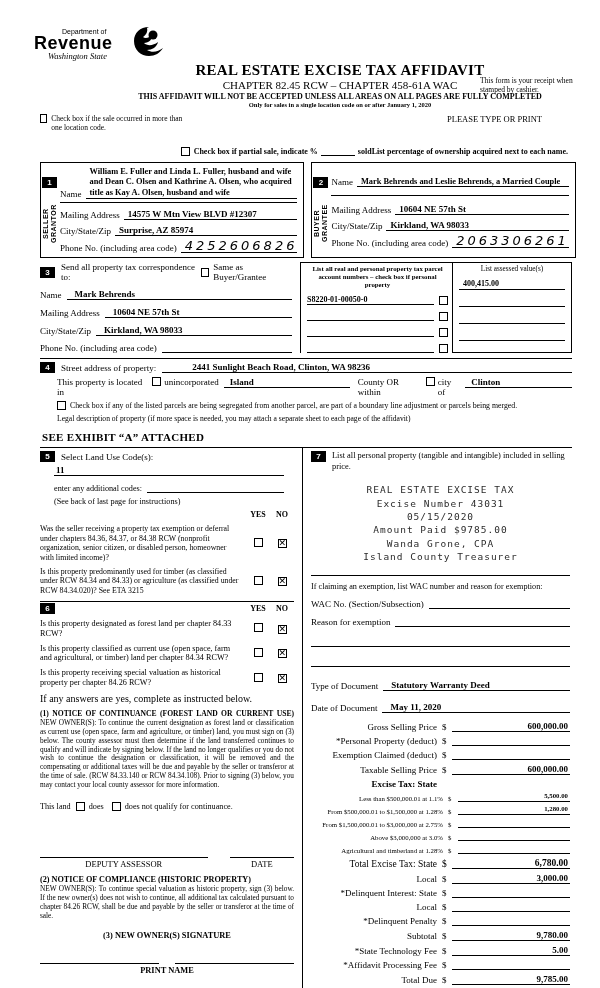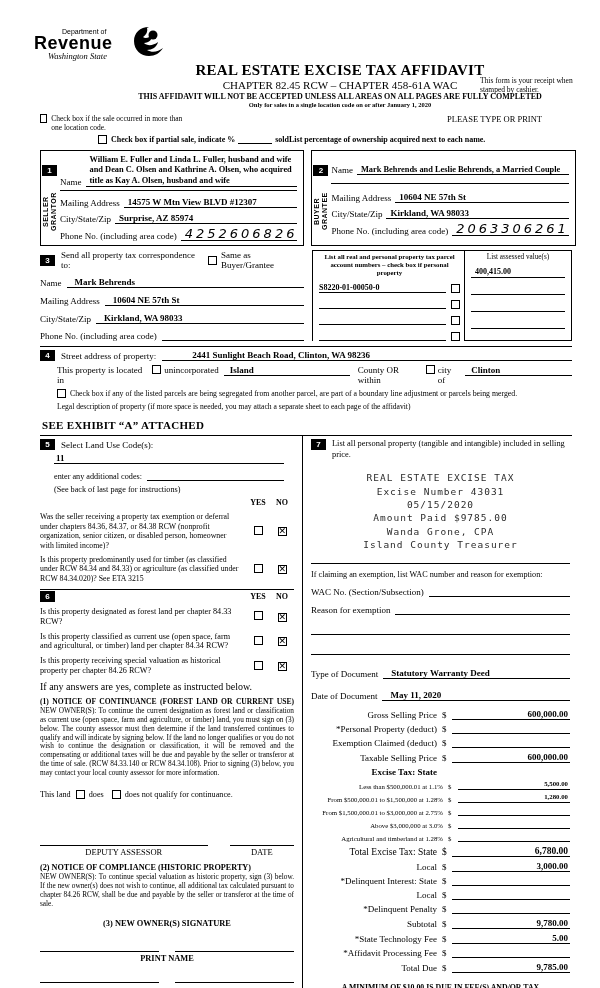--- a/index.html
+++ b/index.html
@@ -39,21 +39,21 @@
   .logo svg { position: absolute; right: 8px; top: -2px; }
   .receipt { position: absolute; right: 22px; top: 76px; width: 98px; font-size: 7.5px; line-height: 1.25; }
   .titleblock { padding-left: 78px; padding-right: 10px; text-align: center; margin-top: 36px; }
   .titleblock .t1 { font-size: 15px; font-weight: bold; letter-spacing: .3px; }
   .titleblock .t2 { font-size: 11px; }
   .titleblock .t3 { font-size: 8px; font-weight: bold; margin-top: 1px; }
   .titleblock .t4 { font-size: 6.5px; font-weight: bold; }
 
   .topchecks { margin-top: 6px; font-size: 7.5px; }
   .topchecks .r1 { display: flex; justify-content: space-between; align-items: flex-start; }
-  .topchecks .r2 { display: flex; justify-content: flex-start; margin-top: 3px; font-weight: bold; font-size: 8px; }
+  .topchecks .r2 { display: flex; justify-content: flex-end; margin-top: 15px; font-weight: bold; font-size: 8px; }
 
   
   .parties { display: flex; gap: 7px; margin-top: 6px; }
   .party { border: 1.5px solid #000; flex: 1; display: flex; min-height: 96px; }
   .party .strip { width: 17px; display: flex; flex-direction: column; align-items: center; padding-top: 14px; }
   .vlabel { writing-mode: vertical-rl; transform: rotate(180deg); font-size: 7px; font-weight: bold;
             font-family: "Liberation Sans", sans-serif; letter-spacing: .5px; white-space: pre-line;
             text-align: center; flex: 1; line-height: 8px; margin-top: 2px; }
   .party .fields { flex: 1; padding: 2px 6px 4px 2px; display: flex; flex-direction: column; }
   .namerow { display: flex; align-items: flex-end; }
@@ -62,21 +62,21 @@
   .party .sep { border-bottom: 1px solid #000; margin-top: 3px; }
 
   
   .sec3row { display: flex; margin-top: 4px; }
   .sec3 { flex: 1; padding-right: 8px; }
   .parcelcol { width: 152px; border-left: 1px solid #000; border-top: 1px solid #000; padding: 2px 4px 0 6px; }
   .parcelcol .hdr { font-size: 6.8px; text-align: center; font-weight: bold; line-height: 1.2; }
   .prow { display: flex; align-items: flex-end; margin-top: 6px; }
   .prow .pv { flex: 1; border-bottom: 1px solid #000; font-weight: bold; font-size: 8px; min-height: 10px; }
   .prow .cb { margin-left: 5px; }
-  .assesscol { width: 108px; border: 1.5px solid #000; padding: 2px 6px 0 6px; }
+  .assesscol { width: 120px; border: 1.5px solid #000; padding: 2px 6px 0 6px; }
   .assesscol .hdr { font-size: 7.2px; text-align: center; }
   .arow { border-bottom: 1px solid #000; font-weight: bold; font-size: 8px; margin-top: 6px; min-height: 11px; text-align: left; padding-left: 4px; }
 
   
   .sec4 { margin-top: 5px; border-top: 1.5px solid #000; padding-top: 3px; }
   .sec4 .l1 { display: flex; align-items: flex-end; }
   .sec4 .l2 { display: flex; align-items: flex-start; margin-top: 4px; }
   .sec4 small.note { display: block; font-size: 7.6px; margin-top: 4px; }
   .exhibit { font-size: 11px; font-weight: bold; margin: 8px 0 4px 2px; letter-spacing: .3px; }
 

